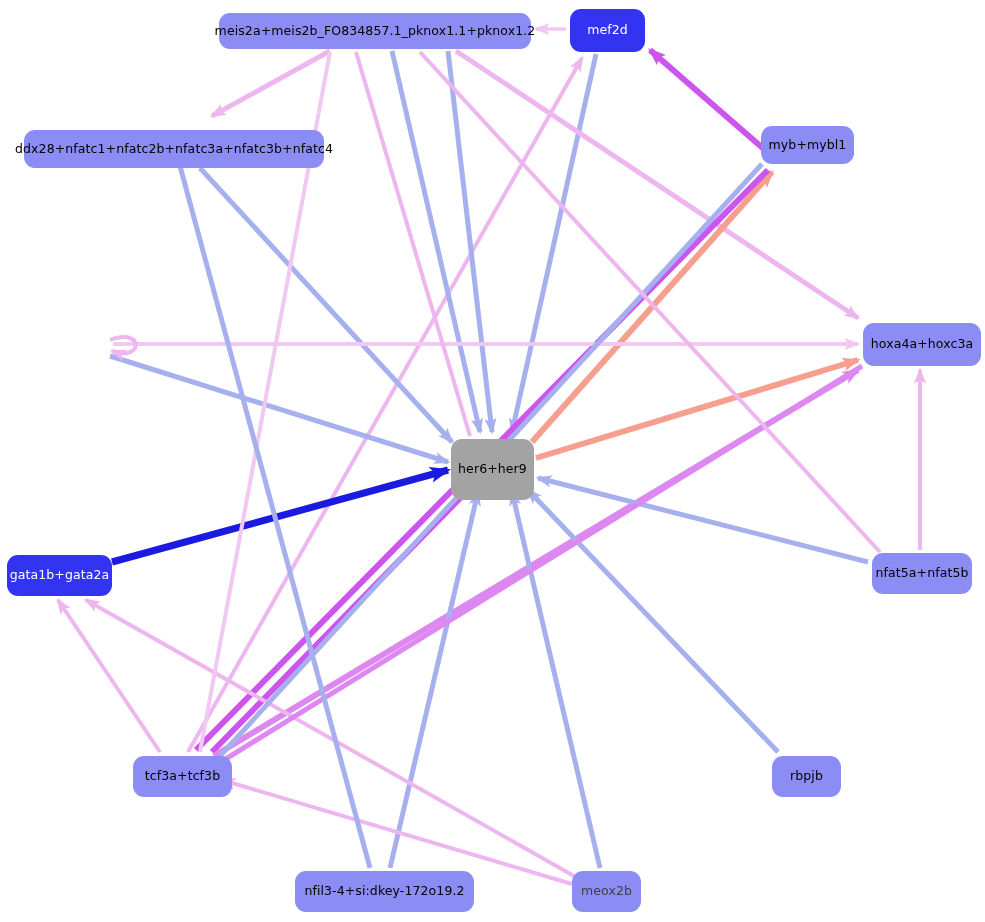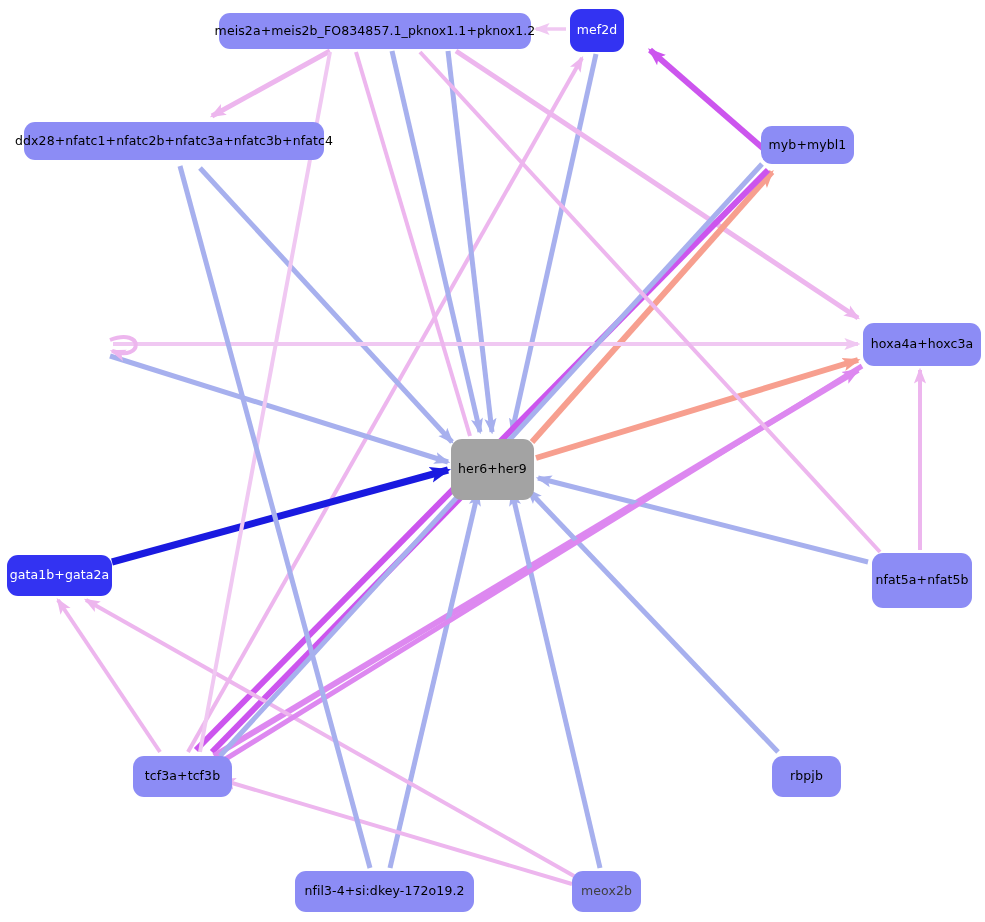--- a/index.html
+++ b/index.html
@@ -113,39 +113,39 @@
       <line x1="762" y1="164" x2="220" y2="756" stroke="#a7b0ee" stroke-width="5" stroke-linecap="butt"></line>
       <line x1="470" y1="436" x2="356" y2="52" stroke="#edb6ee" stroke-width="4" stroke-linecap="butt"></line>
       <line x1="330" y1="52" x2="200" y2="752" stroke="#f0c8f2" stroke-width="4" stroke-linecap="butt"></line>
       <line x1="880" y1="552" x2="420" y2="52" stroke="#edb6ee" stroke-width="4" stroke-linecap="butt"></line>
       <line x1="180" y1="166" x2="370" y2="868" stroke="#a7b0ee" stroke-width="5" stroke-linecap="butt"></line>
     </svg>
   <div id="node-layer">
       <div class="node" style="left: 219px; top: 13px; width: 312px; height: 36px; background: rgb(140, 140, 245); color: rgb(0, 0, 0);">
         <span class="node-label">meis2a+meis2b_FO834857.1_pknox1.1+pknox1.2</span>
       </div>
-      <div class="node" style="left: 570px; top: 9px; width: 54px; height: 43px; background: rgb(51, 51, 242); color: rgb(255, 255, 255);">
+      <div class="node" style="left: 570px; top: 9px; width: 75px; height: 43px; background: rgb(51, 51, 242); color: rgb(255, 255, 255);">
         <span class="node-label">mef2d</span>
       </div>
-      <div class="node" style="left: 24px; top: 122px; width: 300px; height: 38px; background: rgb(140, 140, 245); color: rgb(0, 0, 0);">
+      <div class="node" style="left: 24px; top: 130px; width: 300px; height: 38px; background: rgb(140, 140, 245); color: rgb(0, 0, 0);">
         <span class="node-label">ddx28+nfatc1+nfatc2b+nfatc3a+nfatc3b+nfatc4</span>
       </div>
       <div class="node" style="left: 761px; top: 126px; width: 93px; height: 38px; background: rgb(140, 140, 245); color: #000000;">
         <span class="node-label">myb+mybl1</span>
       </div>
       <div class="node" style="left: 863px; top: 323px; width: 118px; height: 43px; background: rgb(140, 140, 245); color: rgb(0, 0, 0);">
         <span class="node-label">hoxa4a+hoxc3a</span>
       </div>
       <div class="node" style="left: 451px; top: 439px; width: 83px; height: 61px; background: #a3a3a3; color: rgb(0, 0, 0);">
         <span class="node-label">her6+her9</span>
       </div>
       <div class="node" style="left: 7px; top: 555px; width: 105px; height: 41px; background: rgb(51, 51, 242); color: rgb(255, 255, 255);">
         <span class="node-label">gata1b+gata2a</span>
       </div>
-      <div class="node" style="left: 872px; top: 553px; width: 100px; height: 55px; background: rgb(140, 140, 245); color: rgb(0, 0, 0);">
+      <div class="node" style="left: 872px; top: 553px; width: 100px; height: 41px; background: rgb(140, 140, 245); color: rgb(0, 0, 0);">
         <span class="node-label">nfat5a+nfat5b</span>
       </div>
       <div class="node" style="left: 133px; top: 756px; width: 99px; height: 41px; background: rgb(140, 140, 245); color: rgb(0, 0, 0);">
         <span class="node-label">tcf3a+tcf3b</span>
       </div>
       <div class="node" style="left: 772px; top: 756px; width: 69px; height: 41px; background: rgb(140, 140, 245); color: rgb(0, 0, 0);">
         <span class="node-label">rbpjb</span>
       </div>
       <div class="node" style="left: 295px; top: 871px; width: 179px; height: 41px; background: rgb(140, 140, 245); color: rgb(0, 0, 0);">
         <span class="node-label">nfil3-4+si:dkey-172o19.2</span>

